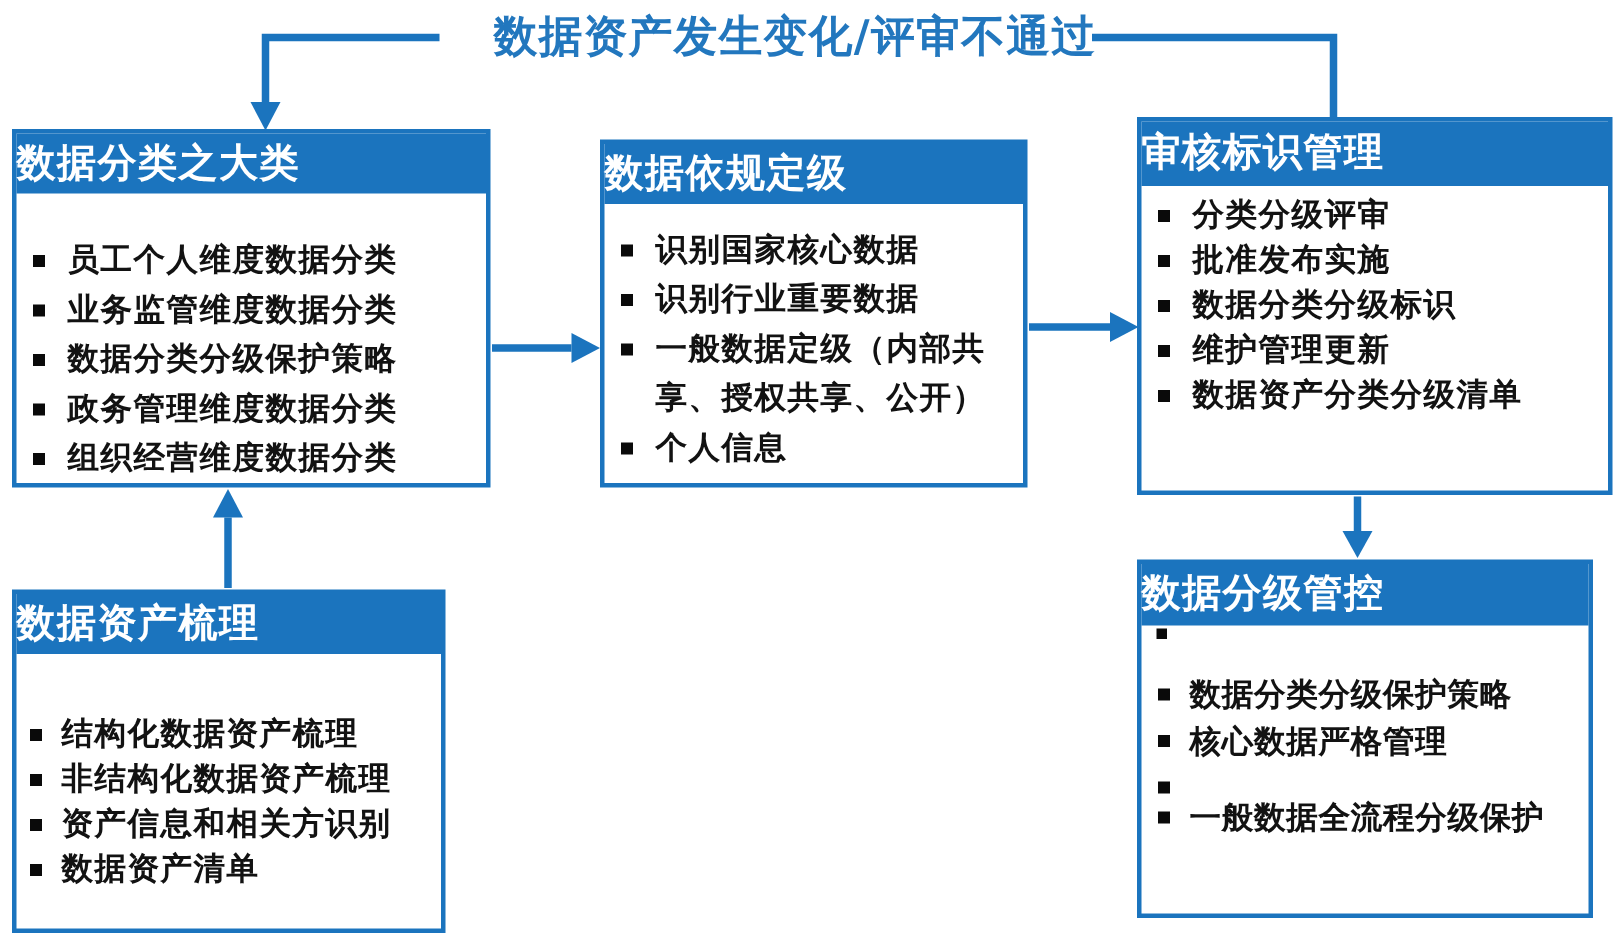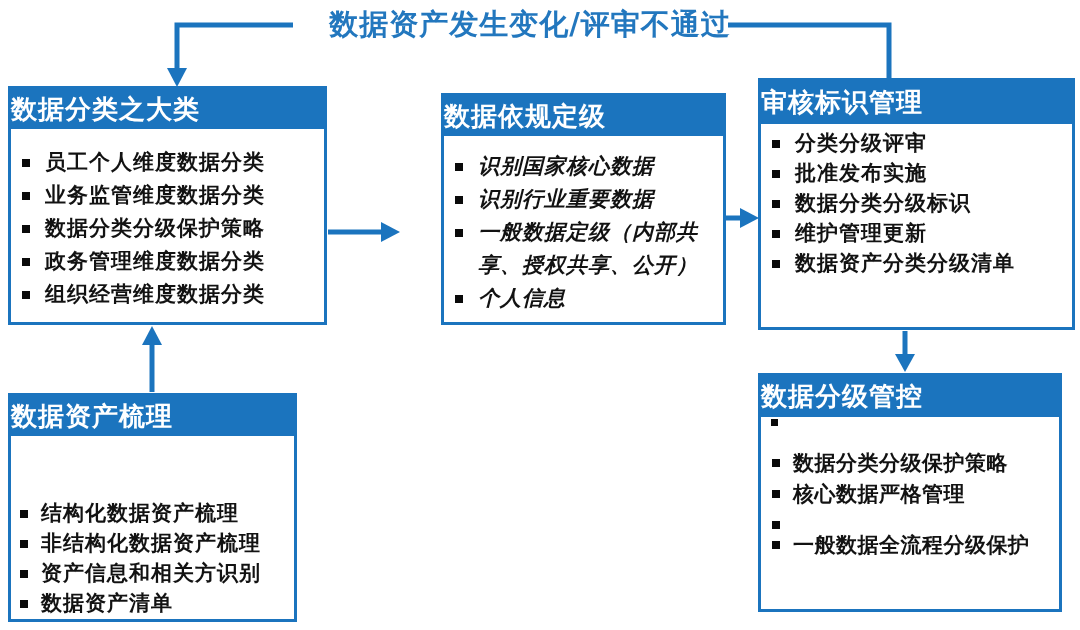--- a/index.html
+++ b/index.html
@@ -23,39 +23,39 @@
     background:var(--blue); color:#fff; font-weight:bold; 
     font-size:26px; letter-spacing:1px;
   }
   .box .body { position:relative; }
   .item { display:flex; align-items:flex-start; }
   .sq { flex:none; width:8px; height:8px; background:#0a0a0a; margin:13px 15px 0 11px; }
   .txt { color:var(--ink); font-size:21px; font-weight:600; letter-spacing:1px; line-height:32px; }
 
   .box-classification { left:8px;  top:86px;  width:319px; height:239px; }
   .box-classification header { height:40px; line-height:40px; }
-  .box-classification .body { padding-top:16px; }
+  .box-classification .body { padding-top:27px; }
   .box-classification .txt { line-height:33px; }
   .box-classification .sq { margin-top:14px; }
 
-  .box-grading { left:400px; top:93px; width:285px; height:232px;margin-left:41px; }
+  .box-grading { left:400px; top:93px; width:285px; height:232px; }
   .box-grading header { height:40px; line-height:40px; }
   .box-grading .body { padding-top:13px; padding-right:6px; }
-  .box-grading .txt { line-height:33px;font-style:italic; }
+  .box-grading .txt { line-height:33px; }
   .box-grading .sq { margin-top:14px; }
 
   .box-review { left:758px; top:78px; width:317px; height:252px; }
   .box-review header { height:43px; line-height:43px; }
   .box-review .body { padding-top:4px; }
   .box-review .txt { line-height:30px; }
   .box-review .sq { margin-top:12px; }
 
   .box-inventory { left:8px; top:393px; width:289px; height:229px; }
   .box-inventory header { height:40px; line-height:40px; }
-  .box-inventory .body { padding-top:50px;margin-top:12px; }
+  .box-inventory .body { padding-top:38px; }
   .box-inventory .txt { line-height:30px; }
   .box-inventory .sq { margin-top:12px; margin-left:9px; margin-right:13px; }
 
   .box-control { left:758px; top:373px; width:304px; height:239px; }
   .box-control header { height:41px; line-height:41px; }
   .box-control .body { padding-top:30px; }
   .box-control .txt { line-height:31px; letter-spacing:0.5px; }
   .box-control .sq { margin-top:12px; margin-right:13px; }
   .stray-sq { position:absolute; left:10px; top:2px; width:7px; height:7px; background:#0a0a0a; }
 </style>

